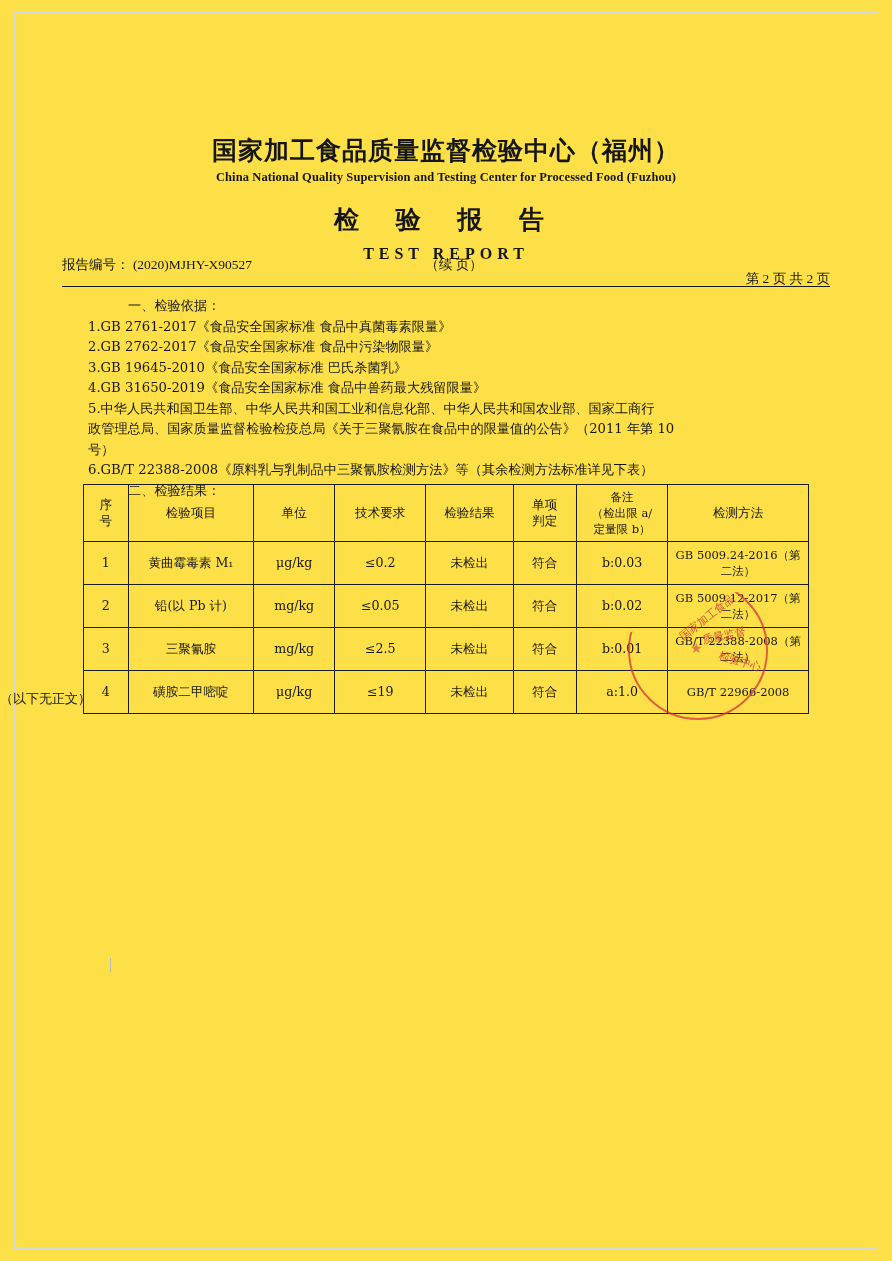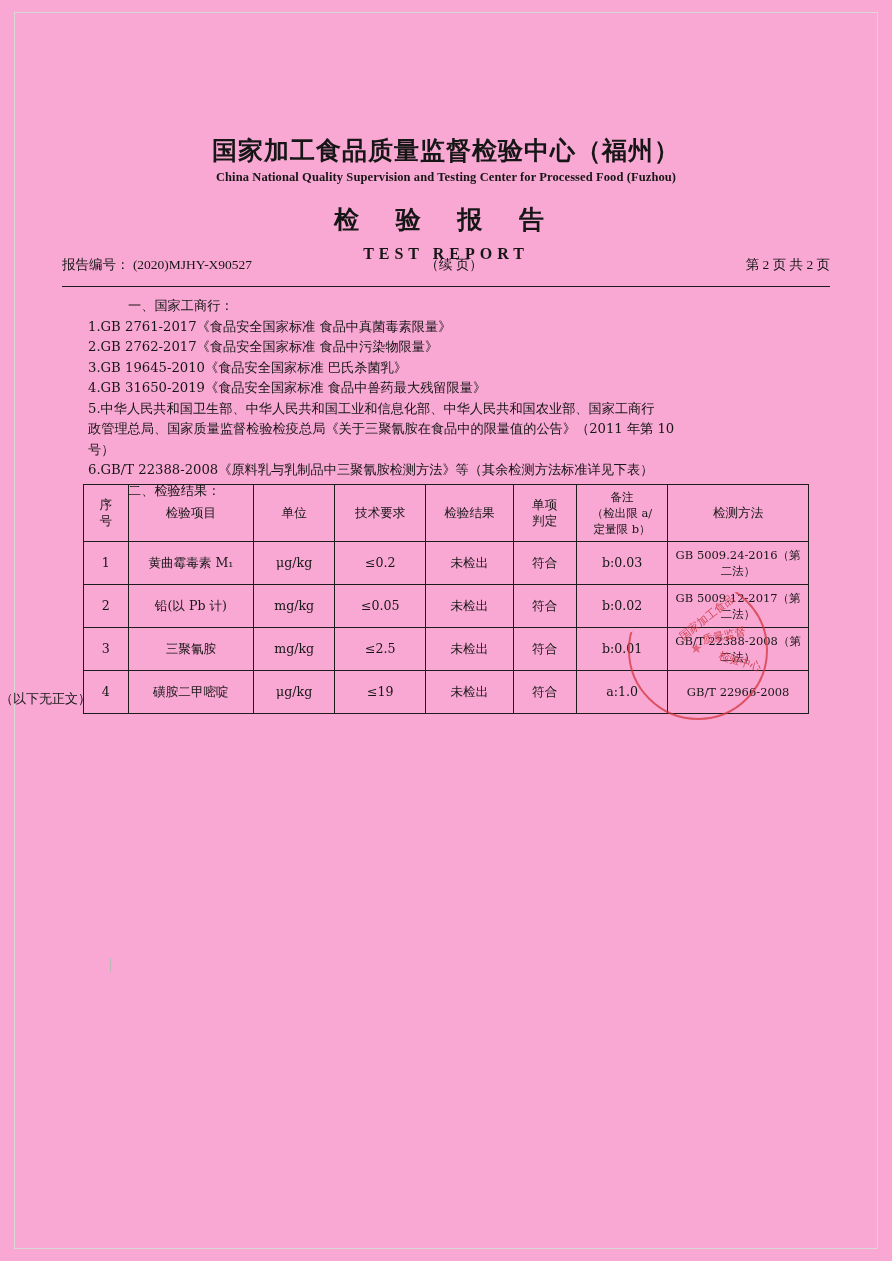--- a/index.html
+++ b/index.html
@@ -4,21 +4,21 @@
 <style>
   html, body {
     margin: 0;
     padding: 0;
     background: #8f8f8f;
   }
   .page {
     position: relative;
     width: 892px;
     height: 1261px;
-    background: #f9a8d4;
+    background: #fde047;
     margin: 0 auto;
     overflow: hidden;
     font-family: "Liberation Serif", serif;
     color: #161616;
   }
   
   .scan-border {
     position: absolute;
     left: 14px;
     top: 12px;
@@ -81,21 +81,21 @@
   .meta-center {
     position: absolute;
     left: 16px;
     right: 0;
     top: 0;
     text-align: center;
   }
   .meta-right {
     position: absolute;
     right: 0;
-    top: 0;
+    top: 14px;
     white-space: nowrap;
   }
 
   .rule {
     position: absolute;
     left: 62px;
     right: 62px;
     top: 286px;
     height: 0;
     border-top: 1.6px solid #1a1a1a;
@@ -217,21 +217,21 @@
       <span>报告编号：</span>
       <span>(2020)MJHY-X90527</span>
     </div>
     <div class="meta-center">（续 页）</div>
     <div class="meta-right">第 2 页  共 2 页</div>
   </div>
 
   <div class="rule"></div>
 
   <div class="body-text">
-    <p class="indent-1">一、国家工商行：</p>
+    <p class="indent-1">一、检验依据：</p>
     <p>1.GB 2761-2017《食品安全国家标准  食品中真菌毒素限量》</p>
     <p>2.GB 2762-2017《食品安全国家标准  食品中污染物限量》</p>
     <p>3.GB 19645-2010《食品安全国家标准  巴氏杀菌乳》</p>
     <p>4.GB 31650-2019《食品安全国家标准  食品中兽药最大残留限量》</p>
     <p>5.中华人民共和国卫生部、中华人民共和国工业和信息化部、中华人民共和国农业部、国家工商行</p>
     <p>政管理总局、国家质量监督检验检疫总局《关于三聚氰胺在食品中的限量值的公告》（2011 年第 10</p>
     <p>号）</p>
     <p>6.GB/T 22388-2008《原料乳与乳制品中三聚氰胺检测方法》等（其余检测方法标准详见下表）</p>
     <p class="results-label">二、检验结果：</p>
   </div>

